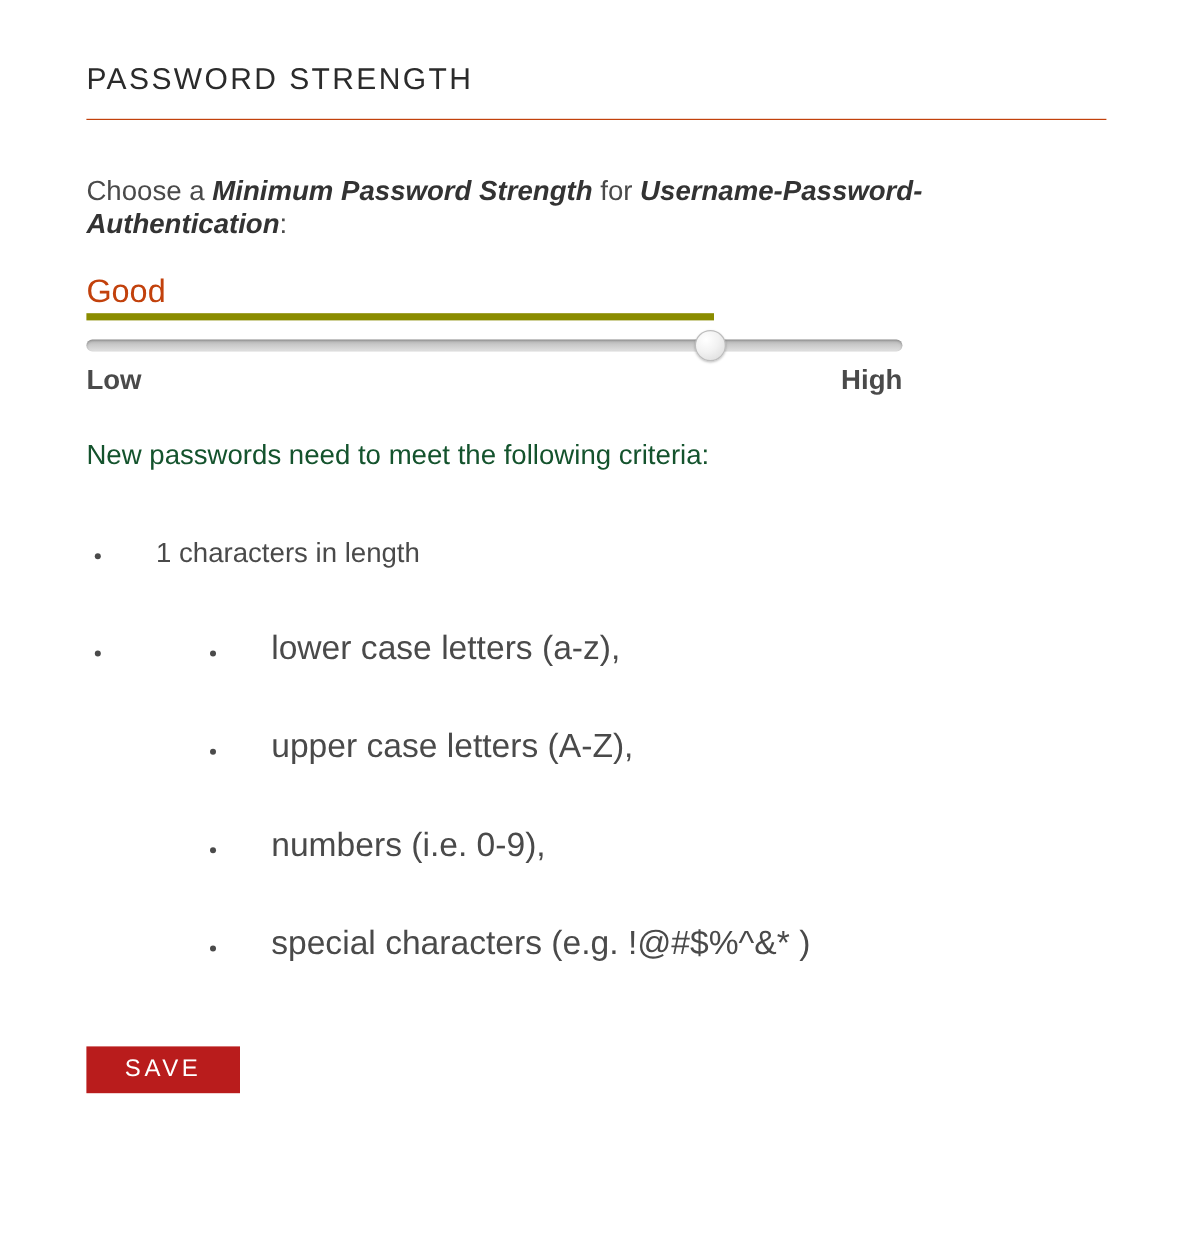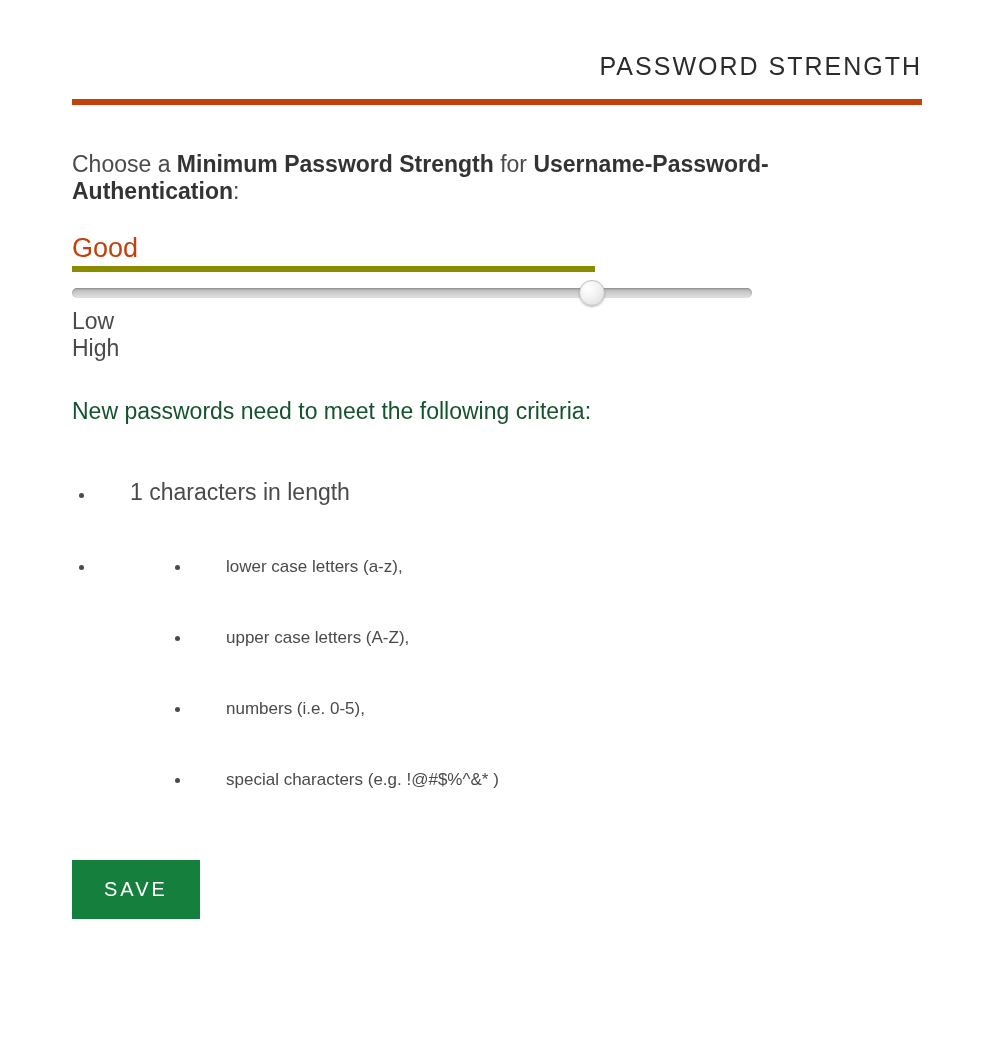--- a/index.html
+++ b/index.html
@@ -9,33 +9,33 @@
       color: #333;
       padding: 52px 72px;
       width: 994px;
     }
     .section-title {
       font-size: 25px;
       font-weight: 500;
       letter-spacing: 2px;
       color: #2b2b2b;
       padding-bottom: 18px;
-      border-bottom: 6px solid #c2410c;
+      border-bottom: 1px solid #c2410c;
       margin-bottom: 46px;
-      text-align: right;
     }
     .instruction {
       font-size: 23px;
       color: #4a4a4a;
       font-weight: 300;
       margin-bottom: 28px;
     }
     .instruction .bold {
       font-weight: 600;
       color: #333;
+      font-style: italic;
     }
     .strength-label {
       font-size: 27px;
       font-weight: 400;
       color: #c2410c;
       margin-bottom: 2px;
     }
     .strength-bar {
       height: 6px;
       width: 61.5%;
@@ -67,23 +67,22 @@
       border: 1px solid #bdbdbd;
       box-shadow: 0 1px 2px rgba(0,0,0,0.25);
       cursor: pointer;
     }
     .slider-labels {
       display: flex;
       justify-content: space-between;
       width: 80%;
       font-size: 23px;
       color: #4a4a4a;
-      font-weight: 400;
+      font-weight: 700;
       margin-bottom: 36px;
-      flex-direction: column;
     }
     .criteria-intro {
       font-size: 23px;
       color: #14532d;
       font-weight: 300;
       margin-bottom: 54px;
     }
     ul.primary {
       list-style: disc;
       padding-left: 24px;
@@ -99,39 +98,39 @@
     ul.primary > li::marker {
       font-size: 18px;
       color: #4a4a4a;
     }
     ul.secondary {
       list-style: disc;
       padding-left: 62px;
       margin-top: 50px;
     }
     ul.secondary > li {
-      font-size: 17px;
+      font-size: 28px;
       font-weight: 300;
       color: #4a4a4a;
       padding-left: 34px;
       margin-bottom: 50px;
     }
     ul.secondary > li::marker {
       font-size: 18px;
       color: #4a4a4a;
     }
     ul.secondary > li:last-child {
     }
     .save-btn {
-      background: #15803d;
+      background: #b91c1c;
       color: #ffffff;
       border: none;
       font-size: 20px;
       letter-spacing: 3px;
-      padding: 18px 32px;
+      padding: 8px 32px;
       cursor: pointer;
       font-weight: 400;
       margin-top: 20px;
     }
   </style>
 </head>
 <body>
 
 
 
@@ -158,21 +157,21 @@
 <p class="criteria-intro">New passwords need to meet the following criteria:</p>
 
 <ul class="primary">
   <li>
     <span>1 characters in length</span>
   </li>
   <li>
     <ul class="secondary">
       <li><span>lower case letters (a-z),</span></li>
       <li><span>upper case letters (A-Z),</span></li>
-      <li><span>numbers (i.e. 0-5),</span></li>
+      <li><span>numbers (i.e. 0-9),</span></li>
       <li><span>special characters (e.g. !@#$%^&amp;* )</span></li>
     </ul>
   </li>
 </ul>
 
 <button class="save-btn">SAVE</button>
 
 
 
 

